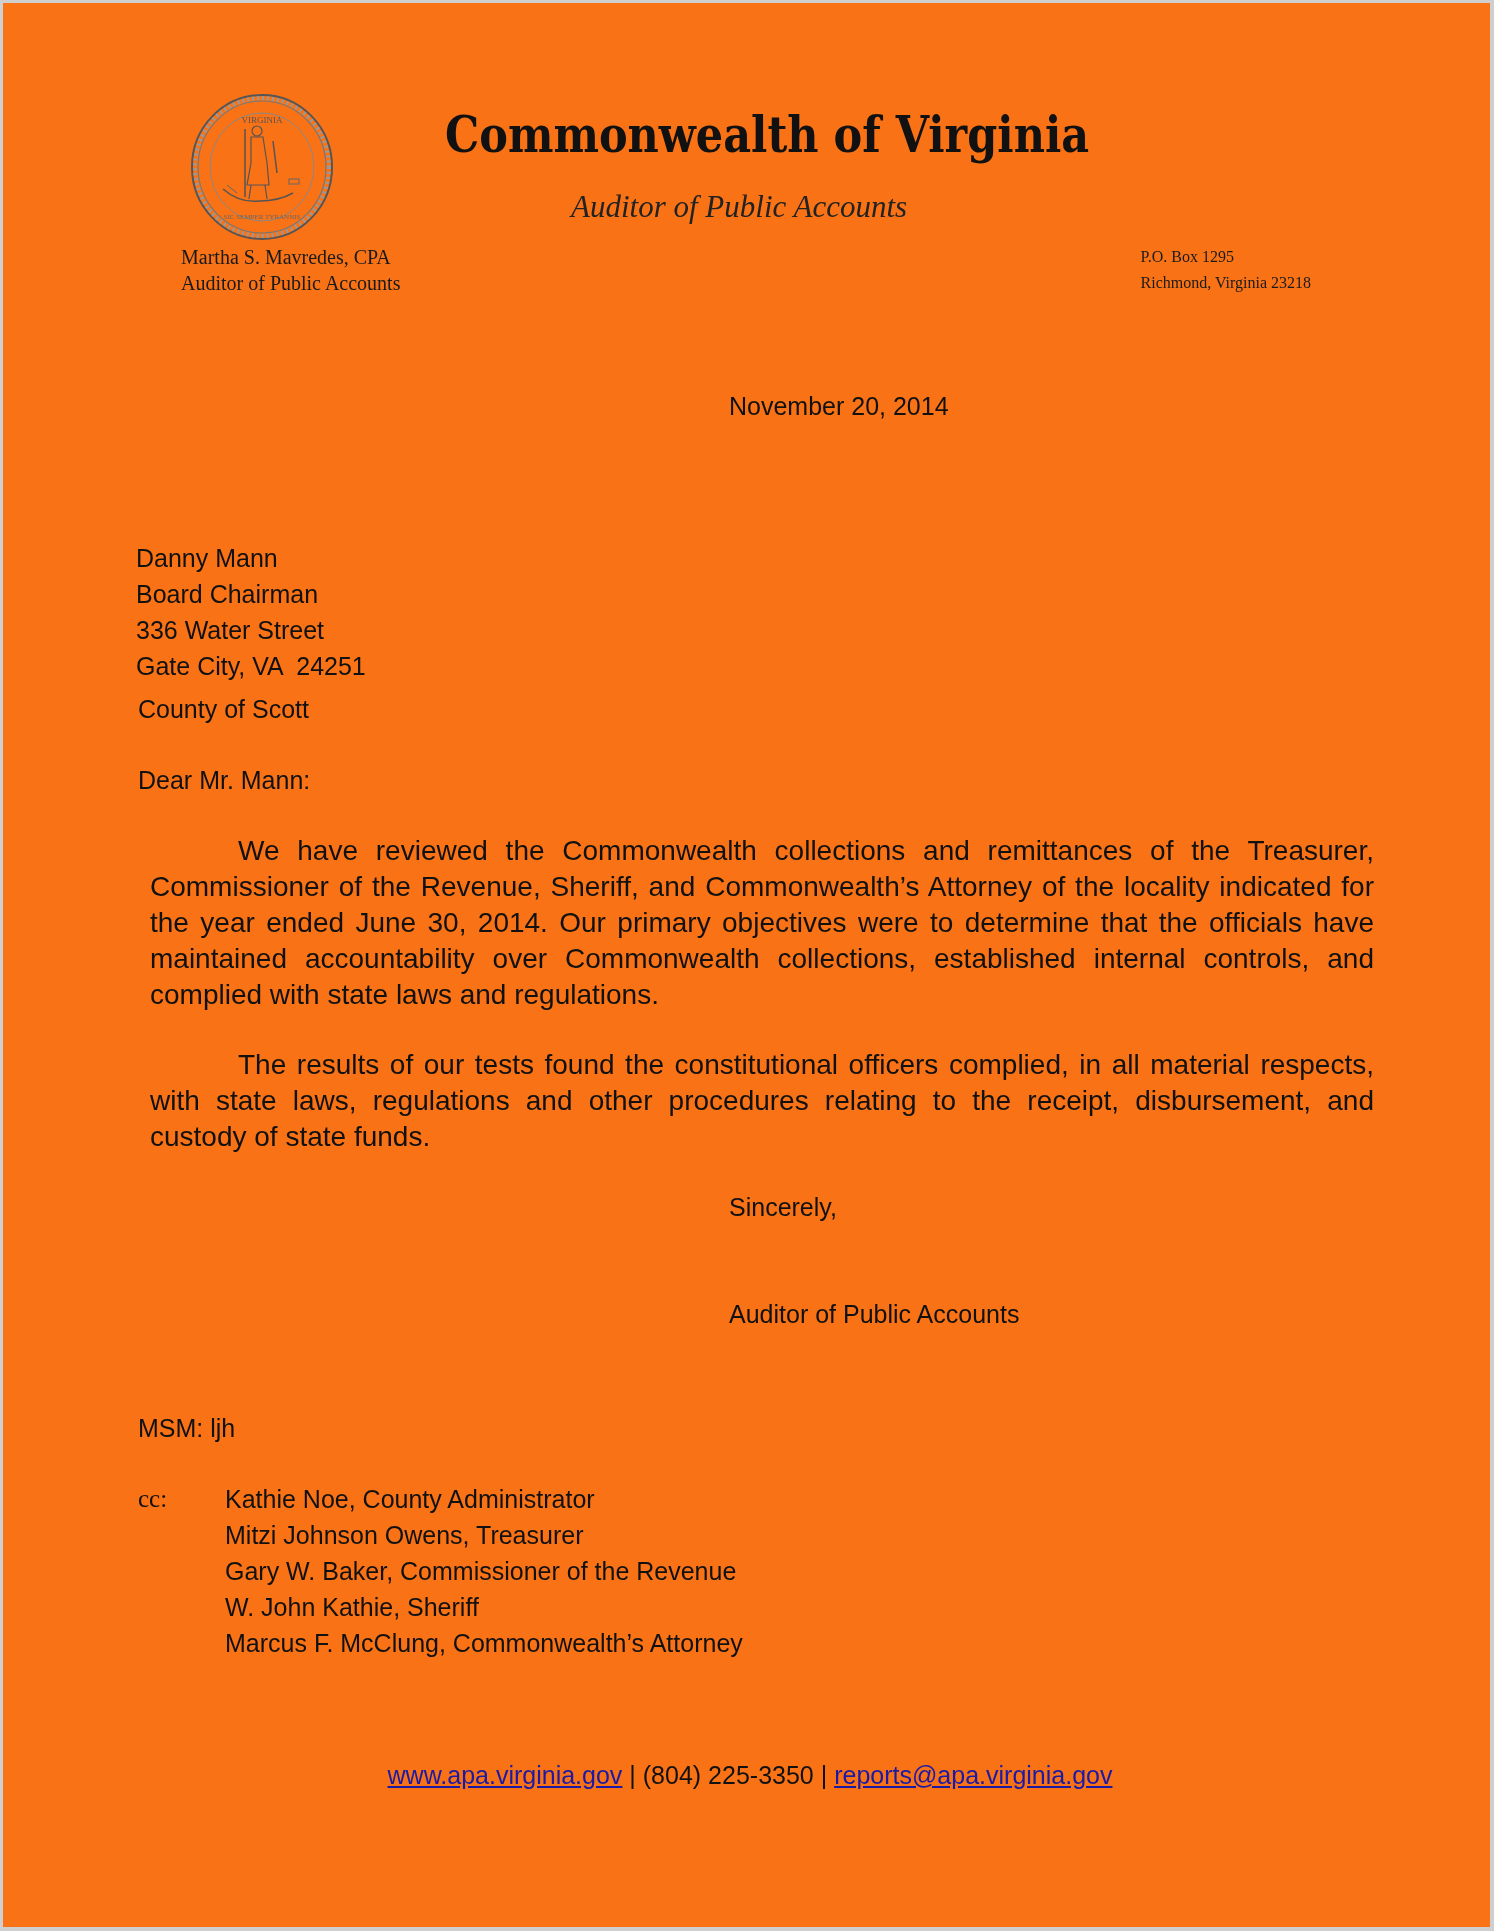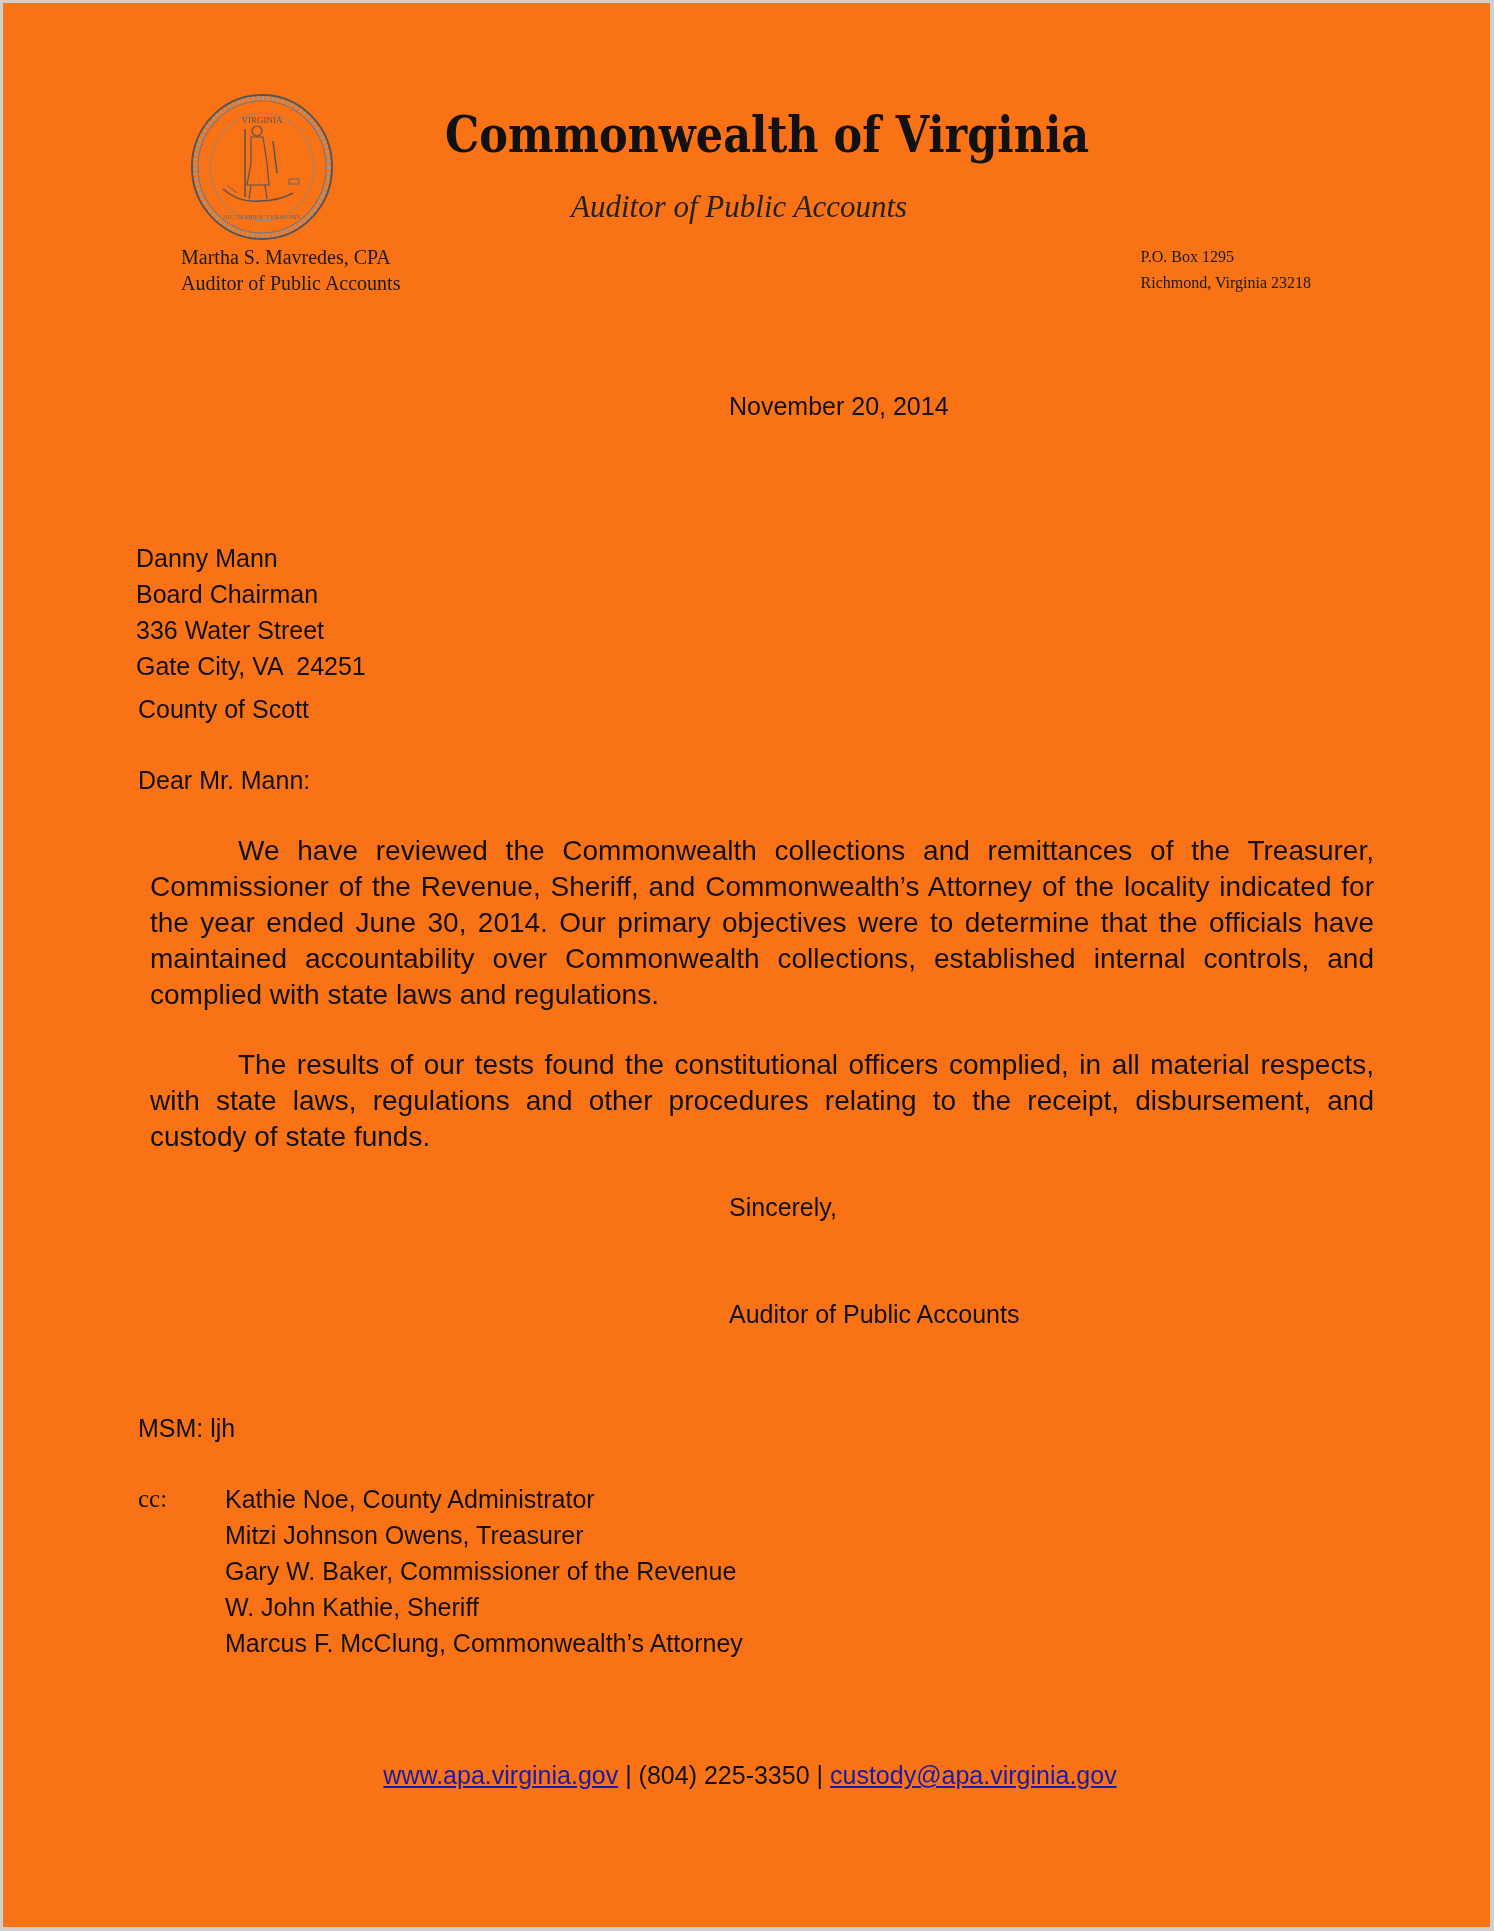--- a/index.html
+++ b/index.html
@@ -120,16 +120,16 @@
     <div>Gary W. Baker, Commissioner of the Revenue</div>
     <div>W. John Kathie, Sheriff</div>
     <div>Marcus F. McClung, Commonwealth’s Attorney</div>
   </div>
 
   <div class="abs sans footer">
     <a>www.apa.virginia.gov</a>
     <span class="sep">|</span>
     <span>(804) 225-3350</span>
     <span class="sep">|</span>
-    <a>custody@apa.virginia.gov</a>
+    <a>reports@apa.virginia.gov</a>
   </div>
 
 </div>
 
 </body></html>

